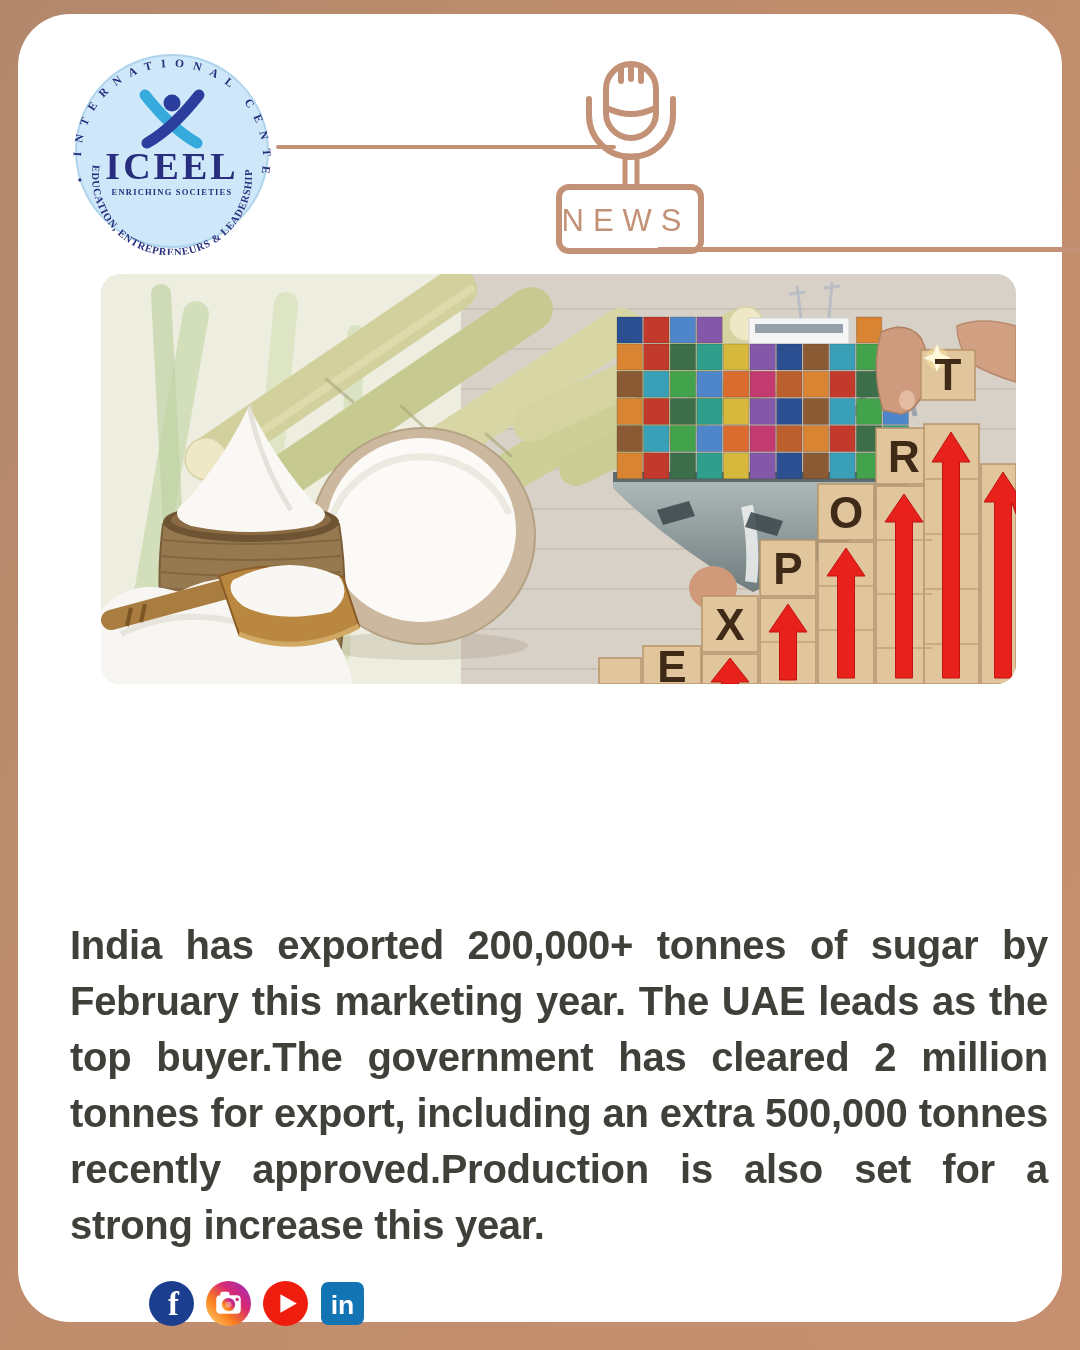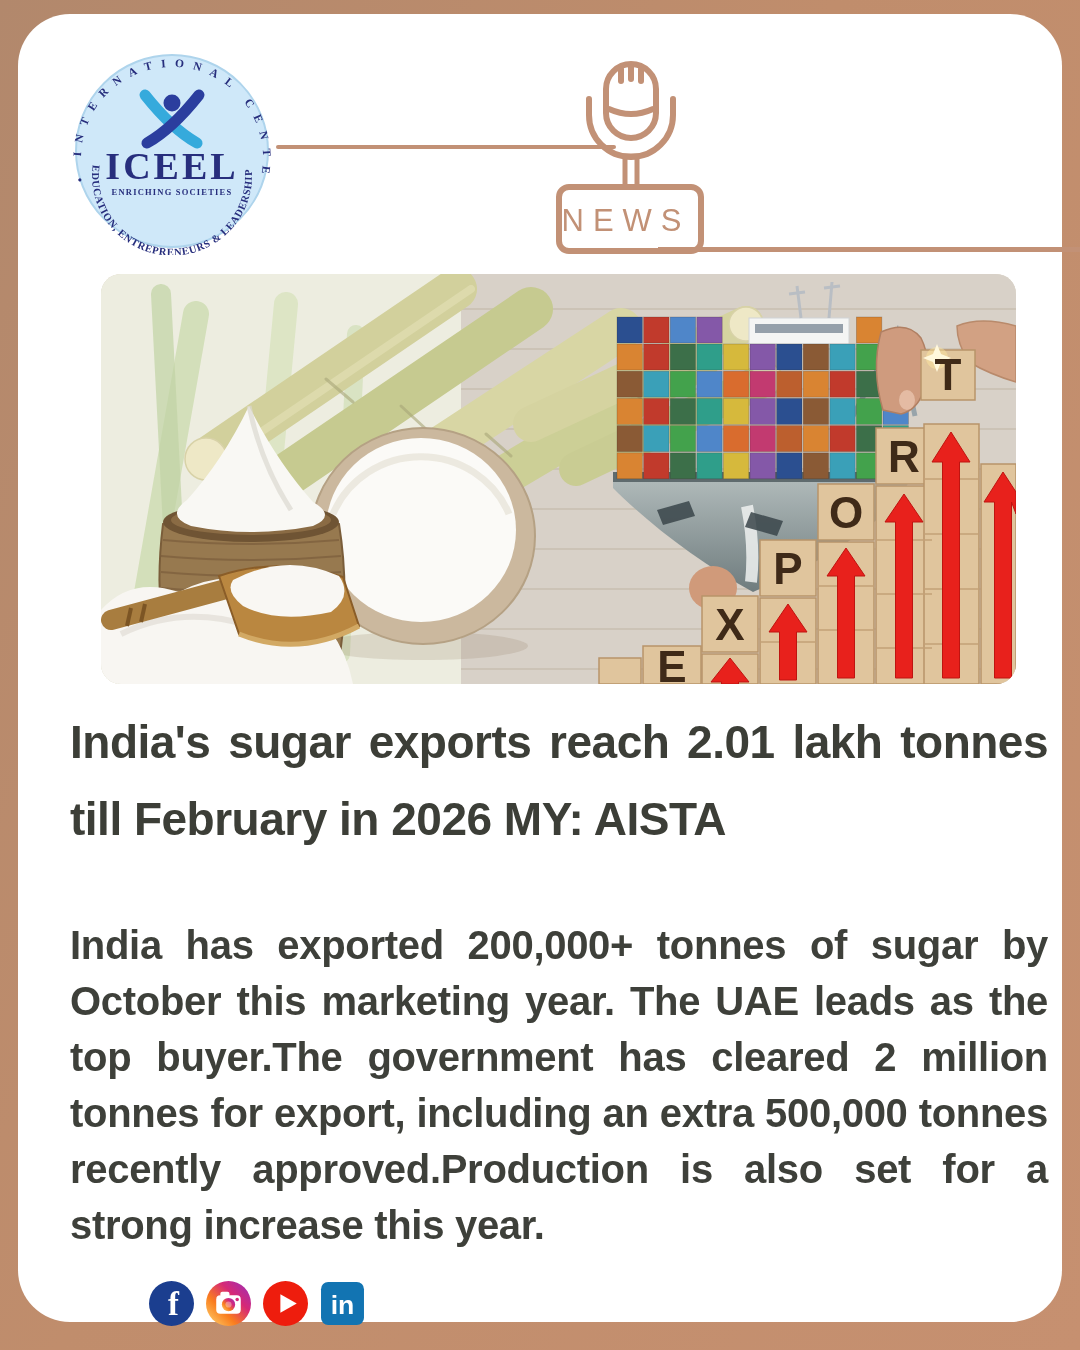--- a/index.html
+++ b/index.html
@@ -301,23 +301,22 @@
           <text x="629" y="366">X</text>
           <text x="687" y="310">P</text>
           <text x="745" y="254">O</text>
           <text x="803" y="198">R</text>
           <text x="847" y="116">T</text>
         </g>
       </g>
     </svg>
   </div>
 
-  <div class="headline">India's sugar exports reach 2.01 lakh tonnes till February in 2026 MY: AISTA</div>
-
-  <div class="bodytext">India has exported 200,000+ tonnes of sugar by October this marketing year. The UAE leads as the top buyer.The government has cleared 2 million tonnes for export, including an extra 500,000 tonnes recently approved.Production is also set for a strong increase this year.</div>
+
+  <div class="bodytext">India has exported 200,000+ tonnes of sugar by February this marketing year. The UAE leads as the top buyer.The government has cleared 2 million tonnes for export, including an extra 500,000 tonnes recently approved.Production is also set for a strong increase this year.</div>
 
   <div class="social-row">
     <svg viewBox="0 0 44 44">
       <circle cx="22" cy="22" r="22" fill="#1b3e8f"></circle>
       <text x="24" y="33" text-anchor="middle" font-family="Liberation Serif,serif" font-weight="700" font-size="32" fill="#ffffff">f</text>
     </svg>
     <svg viewBox="0 0 44 44">
       <defs>
         <linearGradient id="igGrad" x1="0" y1="1" x2="1" y2="0">
           <stop offset="0" stop-color="#feda75"></stop>

